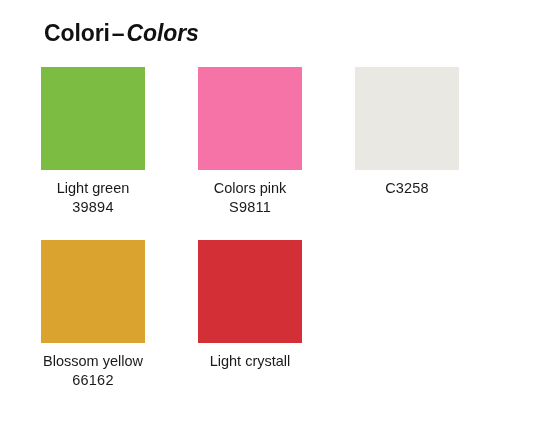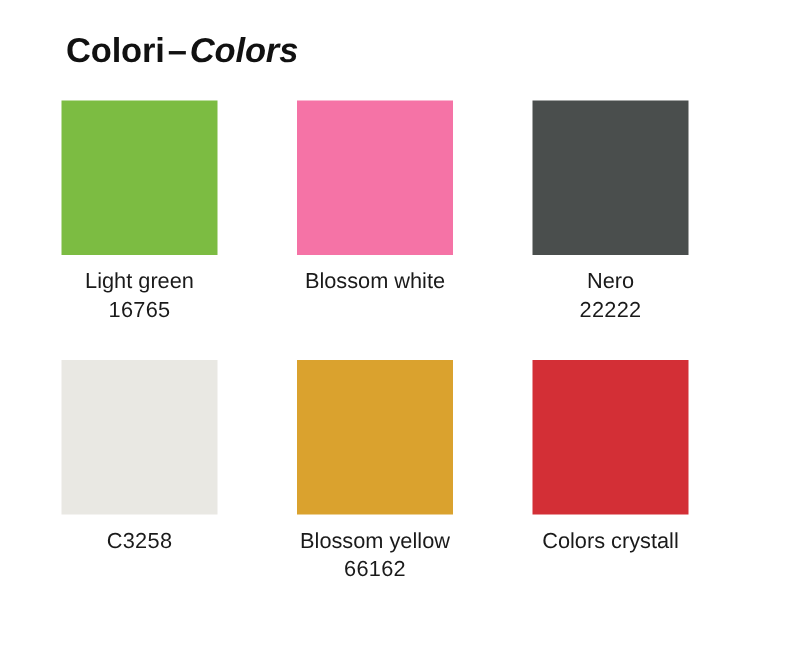--- a/index.html
+++ b/index.html
@@ -99,55 +99,49 @@
   <div id="title-block">
     <span class="title-upright">Colori</span><span class="title-dash">–</span><span class="title-italic">Colors</span>
   </div>
 
   <div id="swatch-grid">
 
     <div class="swatch-cell">
       <span class="swatch-chip" style="background-color:#7CBC42;"></span>
       <div class="swatch-caption">
         <span class="swatch-name">Light green</span>
-        <span class="swatch-code">16765</span>
+        <span class="swatch-code">39894</span>
       </div>
     </div>
 
     <div class="swatch-cell">
       <span class="swatch-chip" style="background-color:#F573A6;"></span>
       <div class="swatch-caption">
-        <span class="swatch-name">Blossom white</span>
+        <span class="swatch-name">Colors pink</span>
+        <span class="swatch-code">S9811</span>
       </div>
     </div>
 
-    <div class="swatch-cell">
-      <span class="swatch-chip" style="background-color:#4A4E4D;"></span>
-      <div class="swatch-caption">
-        <span class="swatch-name">Nero</span>
-        <span class="swatch-code">22222</span>
-      </div>
-    </div>
 
     <div class="swatch-cell">
       <span class="swatch-chip" style="background-color:#E9E8E3;"></span>
       <div class="swatch-caption">
         <span class="swatch-code">C3258</span>
       </div>
     </div>
 
     <div class="swatch-cell">
       <span class="swatch-chip" style="background-color:#DAA22E;"></span>
       <div class="swatch-caption">
         <span class="swatch-name">Blossom yellow</span>
         <span class="swatch-code">66162</span>
       </div>
     </div>
 
     <div class="swatch-cell">
       <span class="swatch-chip" style="background-color:#D32F36;"></span>
       <div class="swatch-caption">
-        <span class="swatch-name">Colors crystall</span>
+        <span class="swatch-name">Light crystall</span>
       </div>
     </div>
 
   </div>
 </div>
 
 </body></html>

